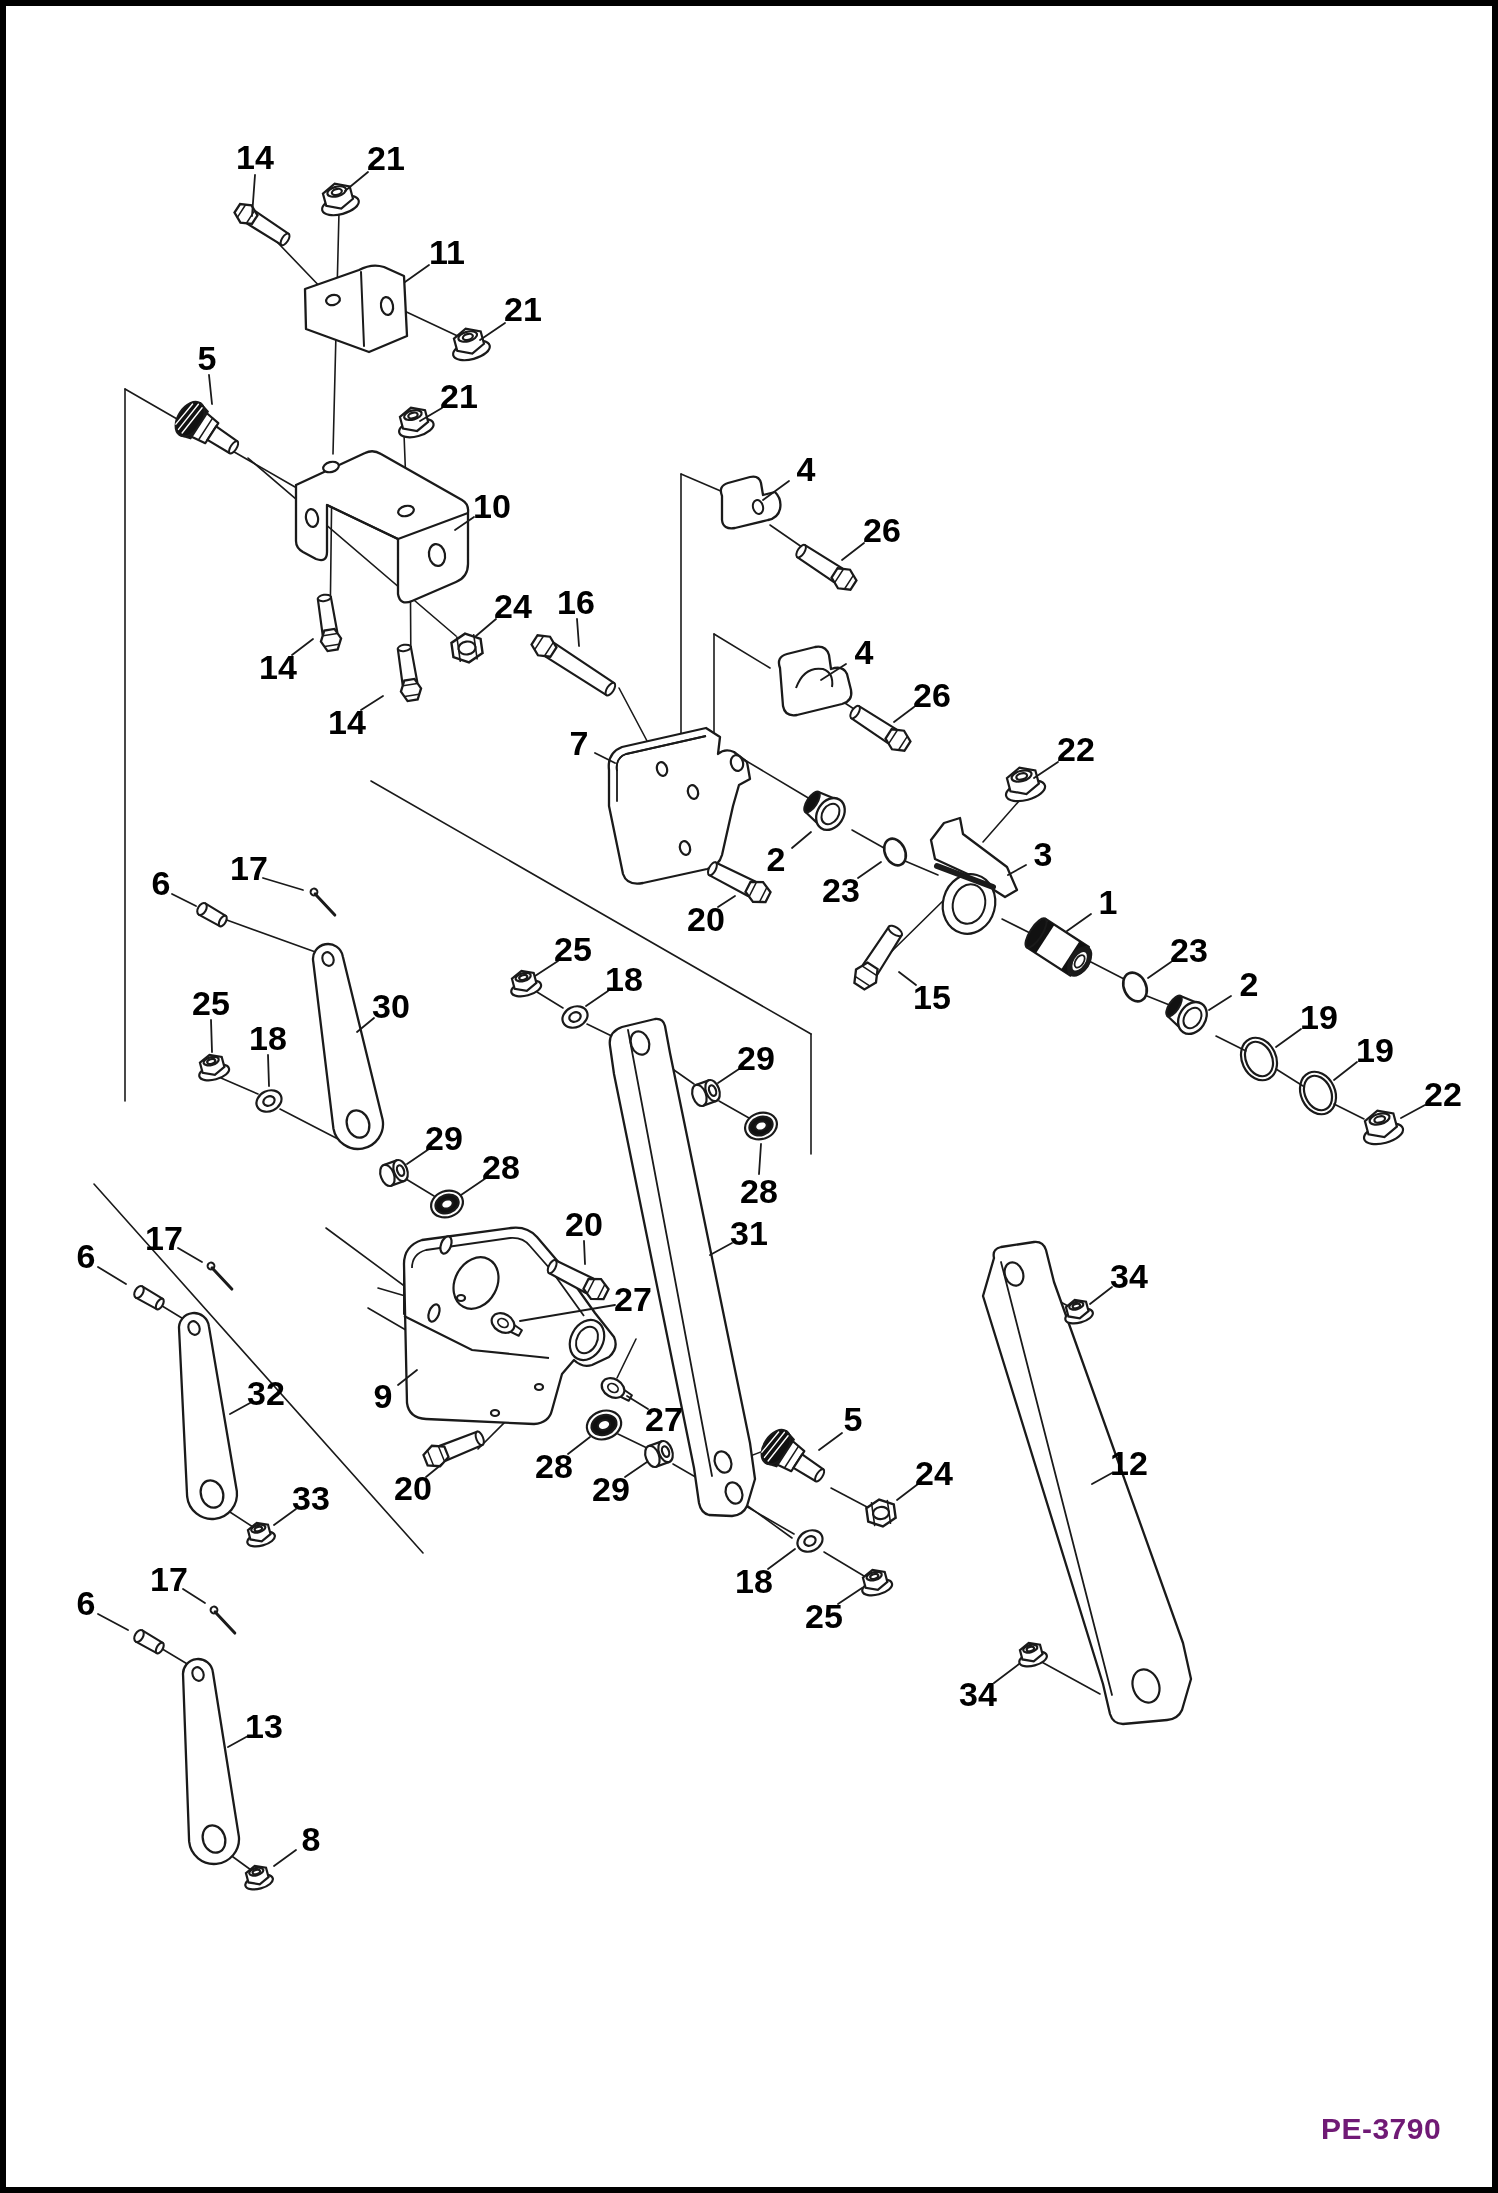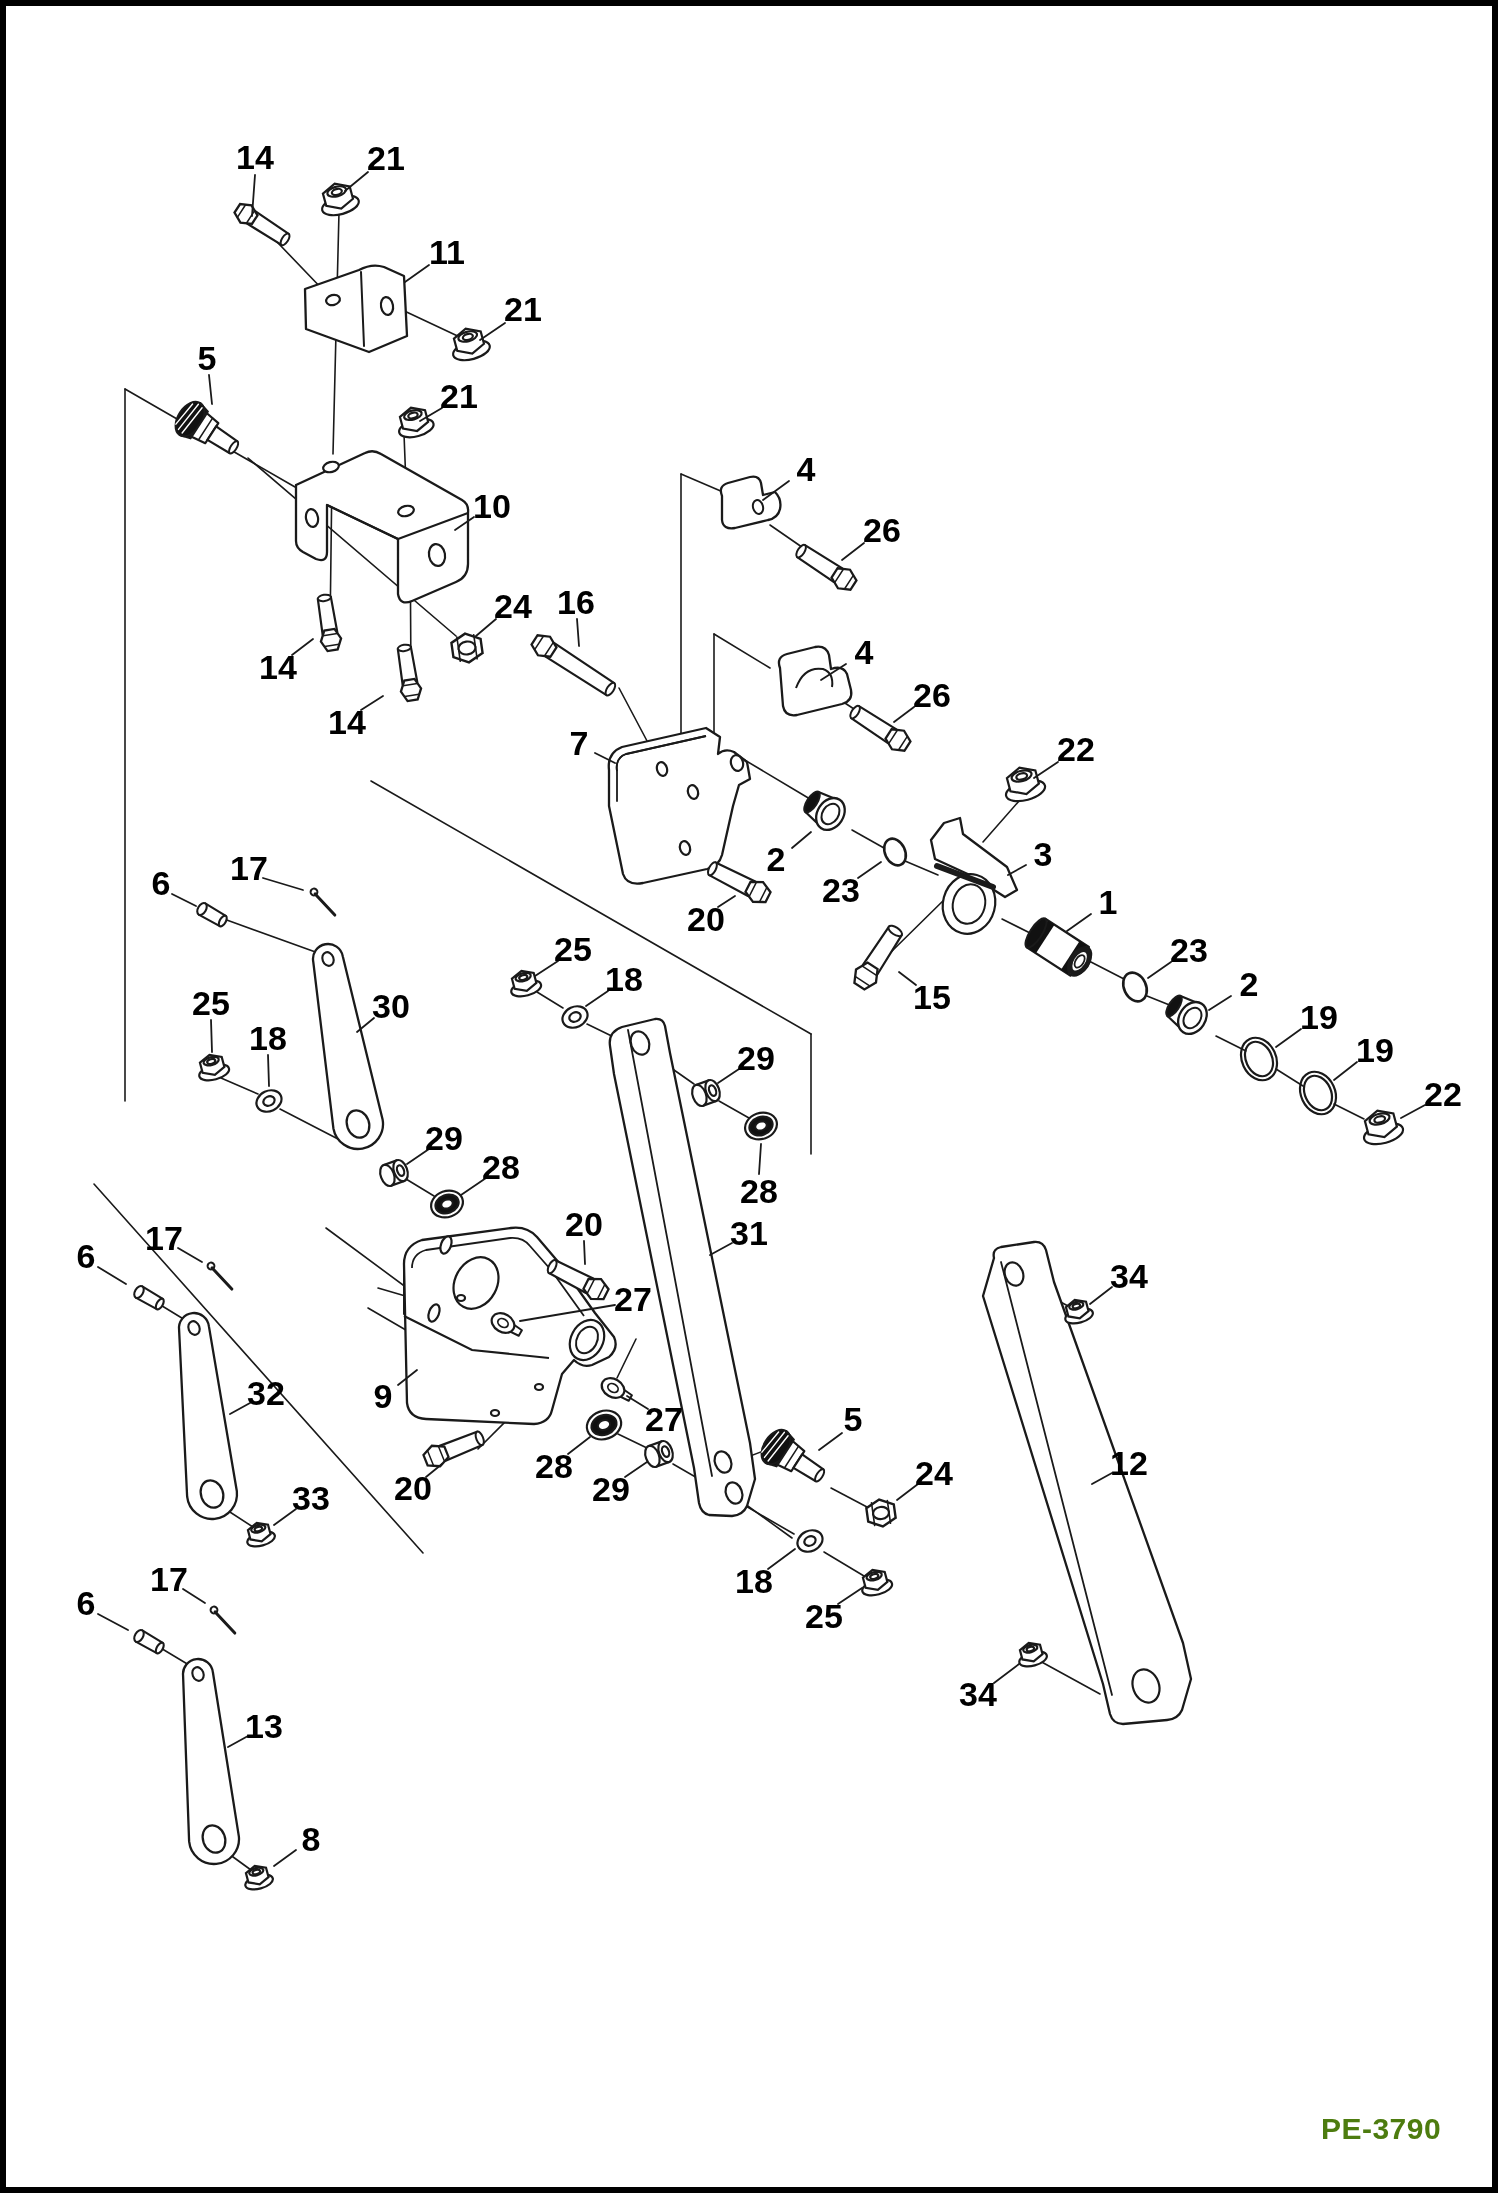--- a/index.html
+++ b/index.html
@@ -8,21 +8,21 @@
     width:1498px;height:2193px;
     box-sizing:border-box;
     border:6px solid #000;
     background:#fff;
     font-family:"Liberation Sans",sans-serif;
     overflow:hidden;
   }
   .page svg{position:absolute;left:0;top:0;}
   .footer{
     position:absolute;left:1300px;top:2106px;width:150px;
-    text-align:center;font-weight:bold;font-size:30px;color:#4d7c0f;
+    text-align:center;font-weight:bold;font-size:30px;color:#701a75;
     letter-spacing:.5px;
   }
 </style>
 </head>
 <body>
 
 <div class="page" style="border-color: rgb(0, 0, 0);">
   <svg id="diagram-svg" width="1498" height="2193" viewBox="0 0 1498 2193">
       <g>
         <line x1="119" y1="383" x2="119" y2="1095" stroke="#1a1a1a" stroke-width="1.6" stroke-linecap="round"></line>

